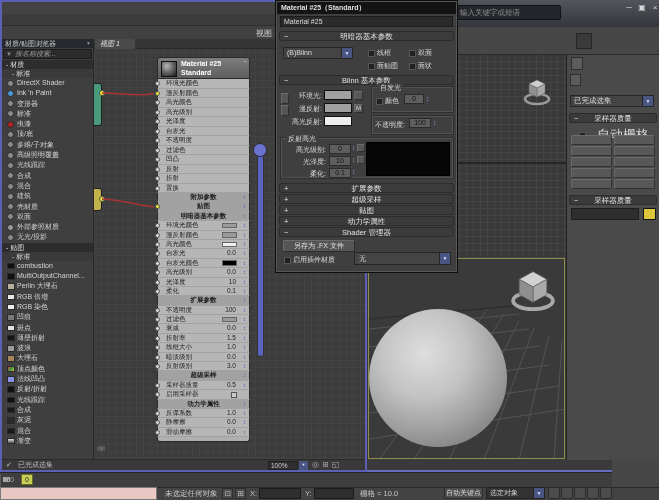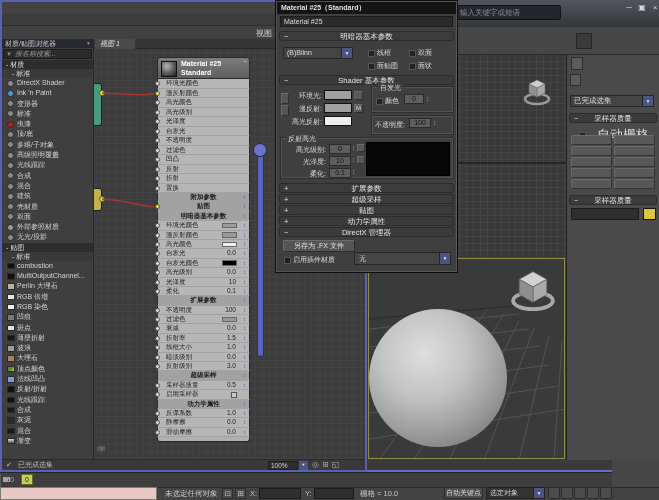--- a/index.html
+++ b/index.html
@@ -907,21 +907,21 @@
       <span class="cbox"></span>
       <span>面贴图</span>
     </div>
     <div class="dlg-cb" style="left:133px;top:60px">
       <span class="cbox"></span>
       <span>面状</span>
     </div>
 
     <div class="rollout dlg-roll" style="top:74px">
       <span class="rmark">−</span>
-      <span>Shader 基本参数</span>
+      <span>Blinn 基本参数</span>
     </div>
 
     <div class="lockbtn" style="top:92px"></div>
     <div class="lockbtn" style="top:104px"></div>
     <span class="clabel" style="left:12px;top:90px">环境光:</span>
     <span class="clabel" style="left:12px;top:103px">漫反射:</span>
     <span class="clabel" style="left:12px;top:116px">高光反射:</span>
     <div class="cswatch" style="top:89px;background:#a0a0a0"></div>
     <div class="cswatch" style="top:102px;background:#a0a0a0"></div>
     <div class="cswatch" style="top:115px;background:#eeeeee"></div>
@@ -973,21 +973,21 @@
         <span class="rmark">+</span>
         <span>贴图</span>
       </div>
         <div class="rollout">
         <span class="rmark">+</span>
         <span>动力学属性</span>
       </div>
       </div>
     <div class="rollout dlg-roll" style="top:226px">
       <span class="rmark">−</span>
-      <span>DirectX 管理器</span>
+      <span>Shader 管理器</span>
     </div>
     <div class="fxbtn">另存为 .FX 文件</div>
     <div class="dlg-cb" style="left:8px;top:254px">
       <span class="cbox"></span>
       <span>启用插件材质</span>
     </div>
     <div class="plug-dd">
       <span>无</span>
       <span class="dd-arrow">▼</span>
     </div>

